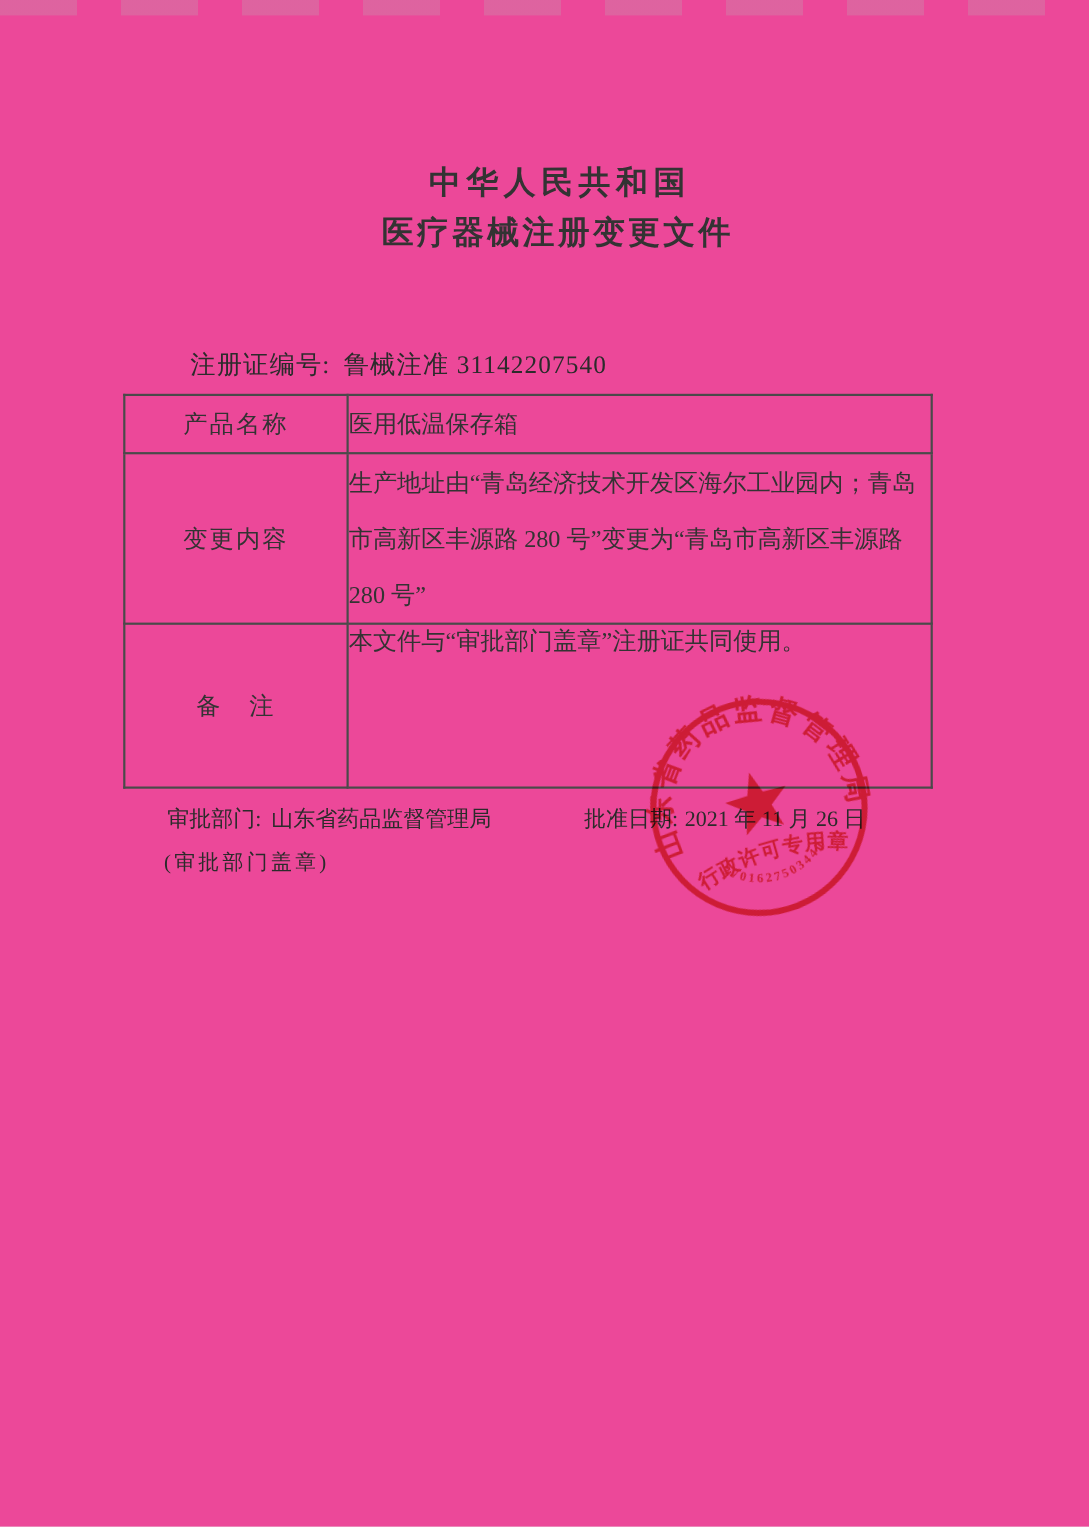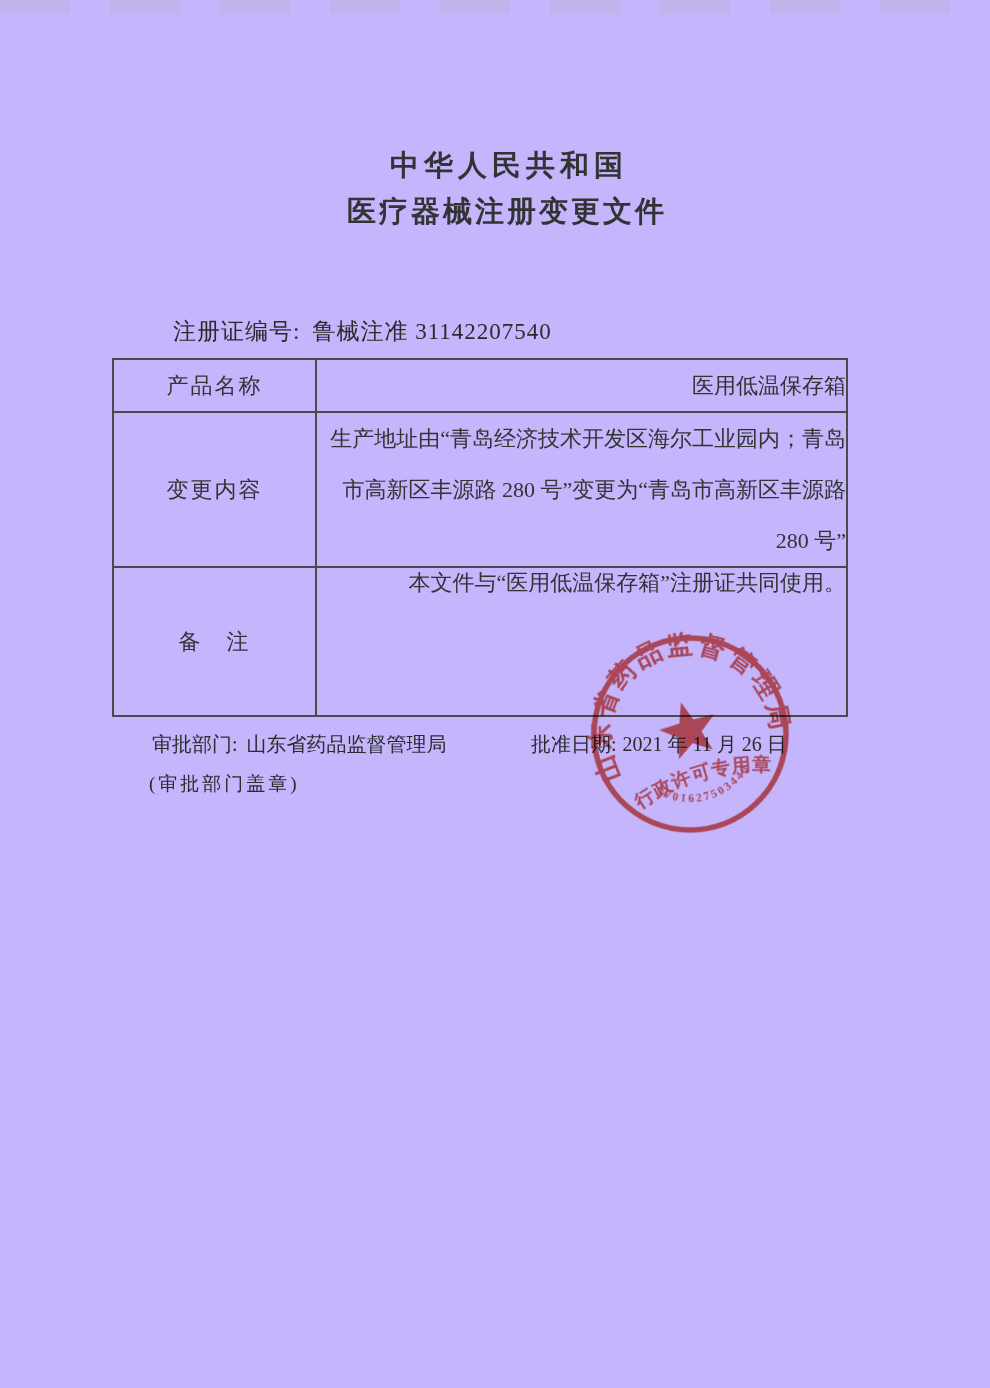--- a/index.html
+++ b/index.html
@@ -1,18 +1,18 @@
 <!DOCTYPE html>
 <html><head>
 <meta charset="utf-8">
 <style>
   html,body{margin:0;padding:0;background:#e9e9e9;}
   .page{
     position:relative;width:990px;height:1388px;margin:0 auto;
-    background:#c4b5fd;overflow:hidden;
+    background:#ec4899;overflow:hidden;
     font-family:"Liberation Serif","DejaVu Serif",serif;
     color:#2b2b2b;
   }
   
   .scan-noise{position:absolute;left:0;top:0;width:990px;height:14px;
     background:repeating-linear-gradient(90deg,rgba(180,180,180,.25) 0 70px,rgba(255,255,255,0) 70px 110px);}
   .title-line1{
     position:absolute;left:14px;top:146px;width:990px;text-align:center;
     font-size:29px;font-weight:700;letter-spacing:5px;
     font-family:"DejaVu Sans","Liberation Sans",sans-serif;color:#333;
@@ -24,25 +24,25 @@
   }
   .reg-line{position:absolute;left:173px;top:316px;font-size:23px;letter-spacing:1px;}
   .reg-line .lbl{margin-right:12px;}
 
   table.doc-table{
     position:absolute;left:112px;top:358px;width:736px;
     border-collapse:collapse;table-layout:fixed;font-size:22px;color:#333;
   }
   table.doc-table td{border:2px solid #4a4a4a;padding:0;}
   td.label-cell{width:201px;text-align:center;vertical-align:middle;letter-spacing:2px;}
-  td.content-cell{padding-left:19px;padding-right:8px;vertical-align:middle;text-align:right;}
+  td.content-cell{padding-left:19px;padding-right:8px;vertical-align:middle;}
   tr.row-product{height:53px;}
   tr.row-change{height:154px;}
   tr.row-remark{height:149px;}
-  .ml{line-height:51px;white-space:nowrap;margin-left:13px;}
+  .ml{line-height:51px;white-space:nowrap;}
   td.content-top{vertical-align:top;padding-top:15px;}
 
   .dept-line{position:absolute;left:152px;top:731px;font-size:20px;}
   .dept-line .lbl{margin-right:9px;text-align:center;}
   .seal-note{position:absolute;left:149px;top:771px;font-size:19px;letter-spacing:3px;}
   .date-line{position:absolute;left:531px;top:731px;font-size:20px;}
   .date-line .lbl{margin-right:6px;text-align:center;}
 
   .seal{
     position:absolute;left:583px;top:627px;width:214px;height:214px;
@@ -74,21 +74,21 @@
       <tr class="row-change">
         <td class="label-cell">变更内容</td>
         <td class="content-cell">
           <div class="ml">生产地址由“青岛经济技术开发区海尔工业园内；青岛</div>
           <div class="ml">市高新区丰源路 280 号”变更为“青岛市高新区丰源路</div>
           <div class="ml">280 号”</div>
         </td>
       </tr>
       <tr class="row-remark">
         <td class="label-cell">备　注</td>
-        <td class="content-cell content-top">本文件与“医用低温保存箱”注册证共同使用。</td>
+        <td class="content-cell content-top">本文件与“审批部门盖章”注册证共同使用。</td>
       </tr>
     </tbody>
   </table>
 
   <div class="dept-line">
     <span class="lbl">审批部门:</span><span>山东省药品监督管理局</span>
   </div>
 
   <div class="seal-note">(审批部门盖章)</div>
 

